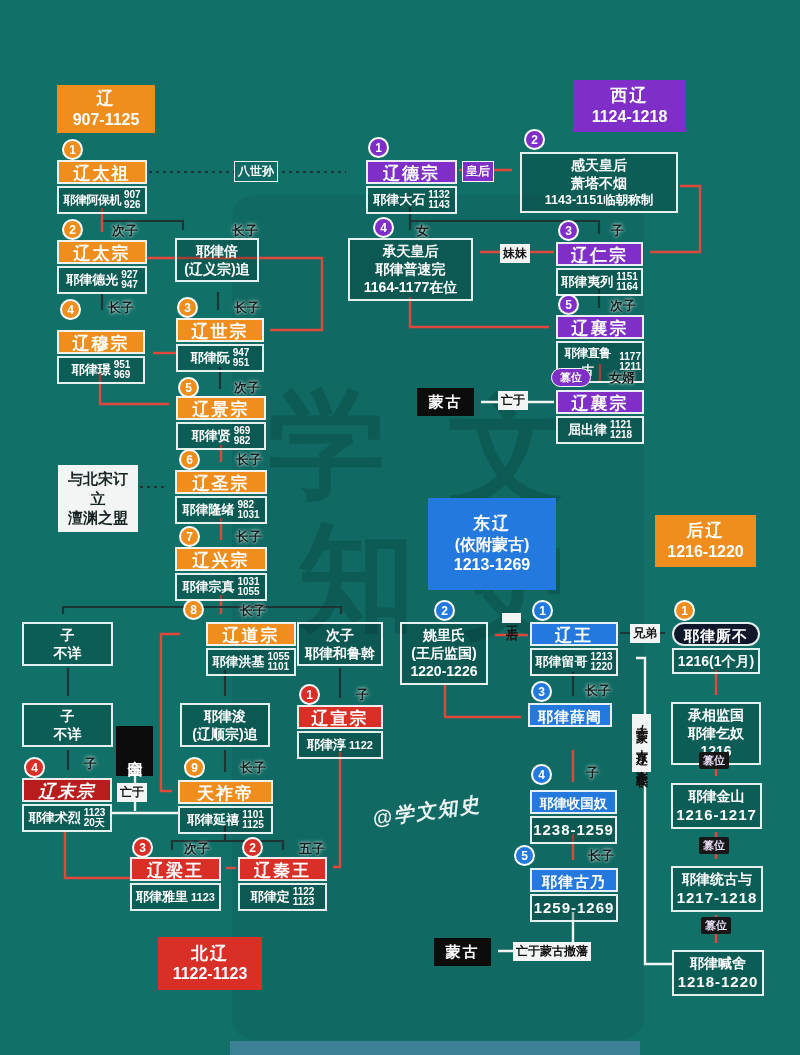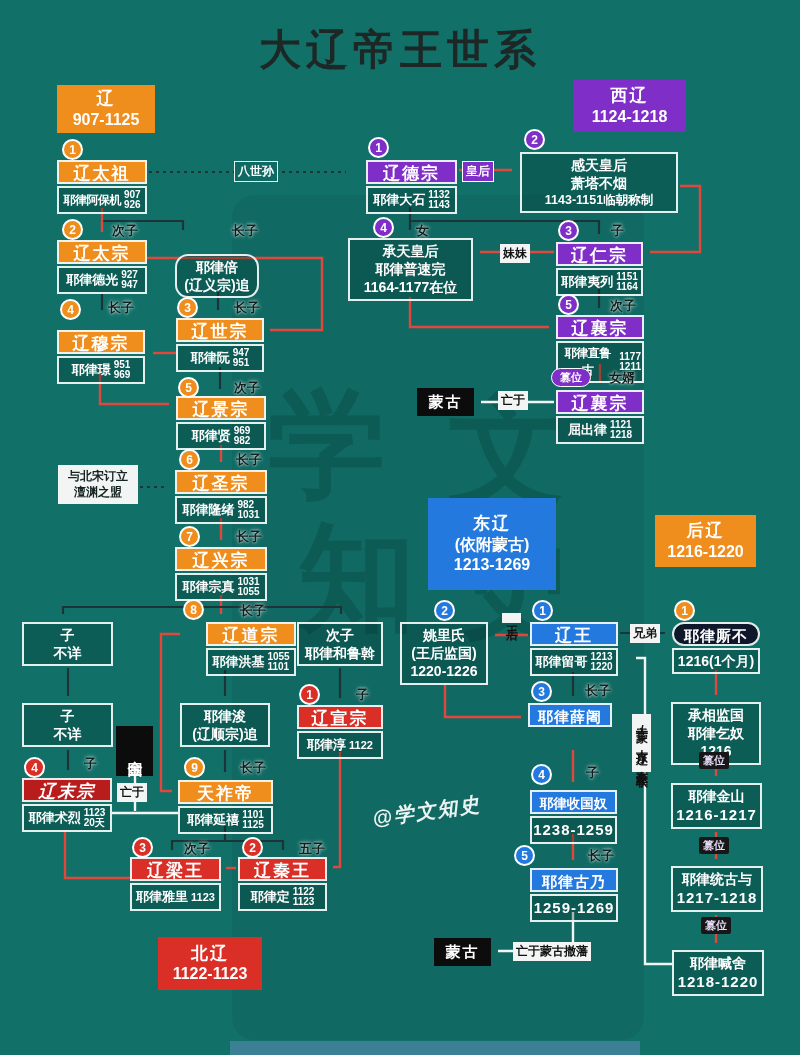--- a/index.html
+++ b/index.html
@@ -37,21 +37,21 @@
       box-sizing:border-box;padding:2px 1px;color:#fff;font-weight:bold;text-align:center;}
   .bd .line{font-size:14px;line-height:1.3;}
   .bd .line.sm{font-size:12.5px;}
   .bd .line.big{font-size:15px;letter-spacing:1px;}
   .bd .row{display:flex;align-items:center;justify-content:center;gap:3px;min-height:20px;}
   .bd .nm{font-size:13px;}
   .bd .nm.n5{font-size:12px;letter-spacing:-0.5px;}
   .bd .yrs{font-size:10px;line-height:10px;text-align:left;}
   .bd .yr1{font-size:11px;}
   .node.white .bd{background:#f2f5f3;color:#162423;border-color:#f2f5f3;}
-  .node.white .bd .line{font-size:12px;}
+  .node.white .bd .line{font-size:15px;}
   
   .badge{position:absolute;width:21px;height:21px;border-radius:50%;border:2px solid #fff;
          color:#fff;font-size:12px;font-weight:bold;display:flex;align-items:center;justify-content:center;
          box-sizing:border-box;z-index:5;}
   
   .lbl{position:absolute;font-weight:bold;white-space:nowrap;z-index:4;}
   .lbl.rel{font-size:13px;color:#0e1f1e;text-shadow:0 0 2px rgba(255,255,255,.85),0 0 4px rgba(255,255,255,.6);}
   .lbl.wbox{font-size:12px;background:#f2f5f3;color:#111;padding:1px 3px;}
   .lbl.wboxv{font-size:12px;background:#f2f5f3;color:#111;padding:3px 1px;writing-mode:vertical-rl;
              text-orientation:upright;white-space:pre-wrap;letter-spacing:2px;}
@@ -68,21 +68,20 @@
 
 <div class="stage">
   <div class="bg-panel"></div>
   <div id="bgwm">
       <div class="bg-glyph" style="left: 268px; top: 385px;">学</div>
       <div class="bg-glyph" style="left: 448px; top: 392px;">文</div>
       <div class="bg-glyph" style="left: 298px; top: 518px;">知</div>
       <div class="bg-glyph" style="left: 460px; top: 525px;">史</div>
     </div>
 
-  <div class="title">大辽帝王世系</div>
 
   <svg class="edges" width="800" height="1055" viewBox="0 0 800 1055">
     <defs>
       <marker id="aK" markerWidth="8" markerHeight="8" refX="6" refY="4" orient="auto">
           <path d="M0,0L8,4L0,8Z" fill="#1d3335"></path>
         </marker>
       <marker id="aR" markerWidth="8" markerHeight="8" refX="6" refY="4" orient="auto">
           <path d="M0,0L8,4L0,8Z" fill="#e2473c"></path>
         </marker>
       <marker id="aW" markerWidth="8" markerHeight="8" refX="6" refY="4" orient="auto">
@@ -182,21 +181,21 @@
             <div class="nm">耶律德光</div>
             <div class="yrs">
               <div>927</div>
               <div>947</div>
             </div>
           </div>
         </div>
       </div>
       <div class="badge" style="left: 62px; top: 219px; background: rgb(239, 141, 29);">2</div>
       <div class="node" style="left: 175px; top: 238px; width: 84px;">
-        <div class="bd" style="margin-top: 16px; border-radius: 13px;">
+        <div class="bd" style="margin-top: 0px;">
           <div class="line">耶律倍</div>
           <div class="line">(辽义宗)追</div>
         </div>
       </div>
       <div class="node" style="left: 57px; top: 318px; width: 88px;">
         <div class="hd" style="background: rgb(239, 141, 29); margin-top: 12px;">辽穆宗</div>
         <div class="bd">
           <div class="row">
             <div class="nm">耶律璟</div>
             <div class="yrs">

